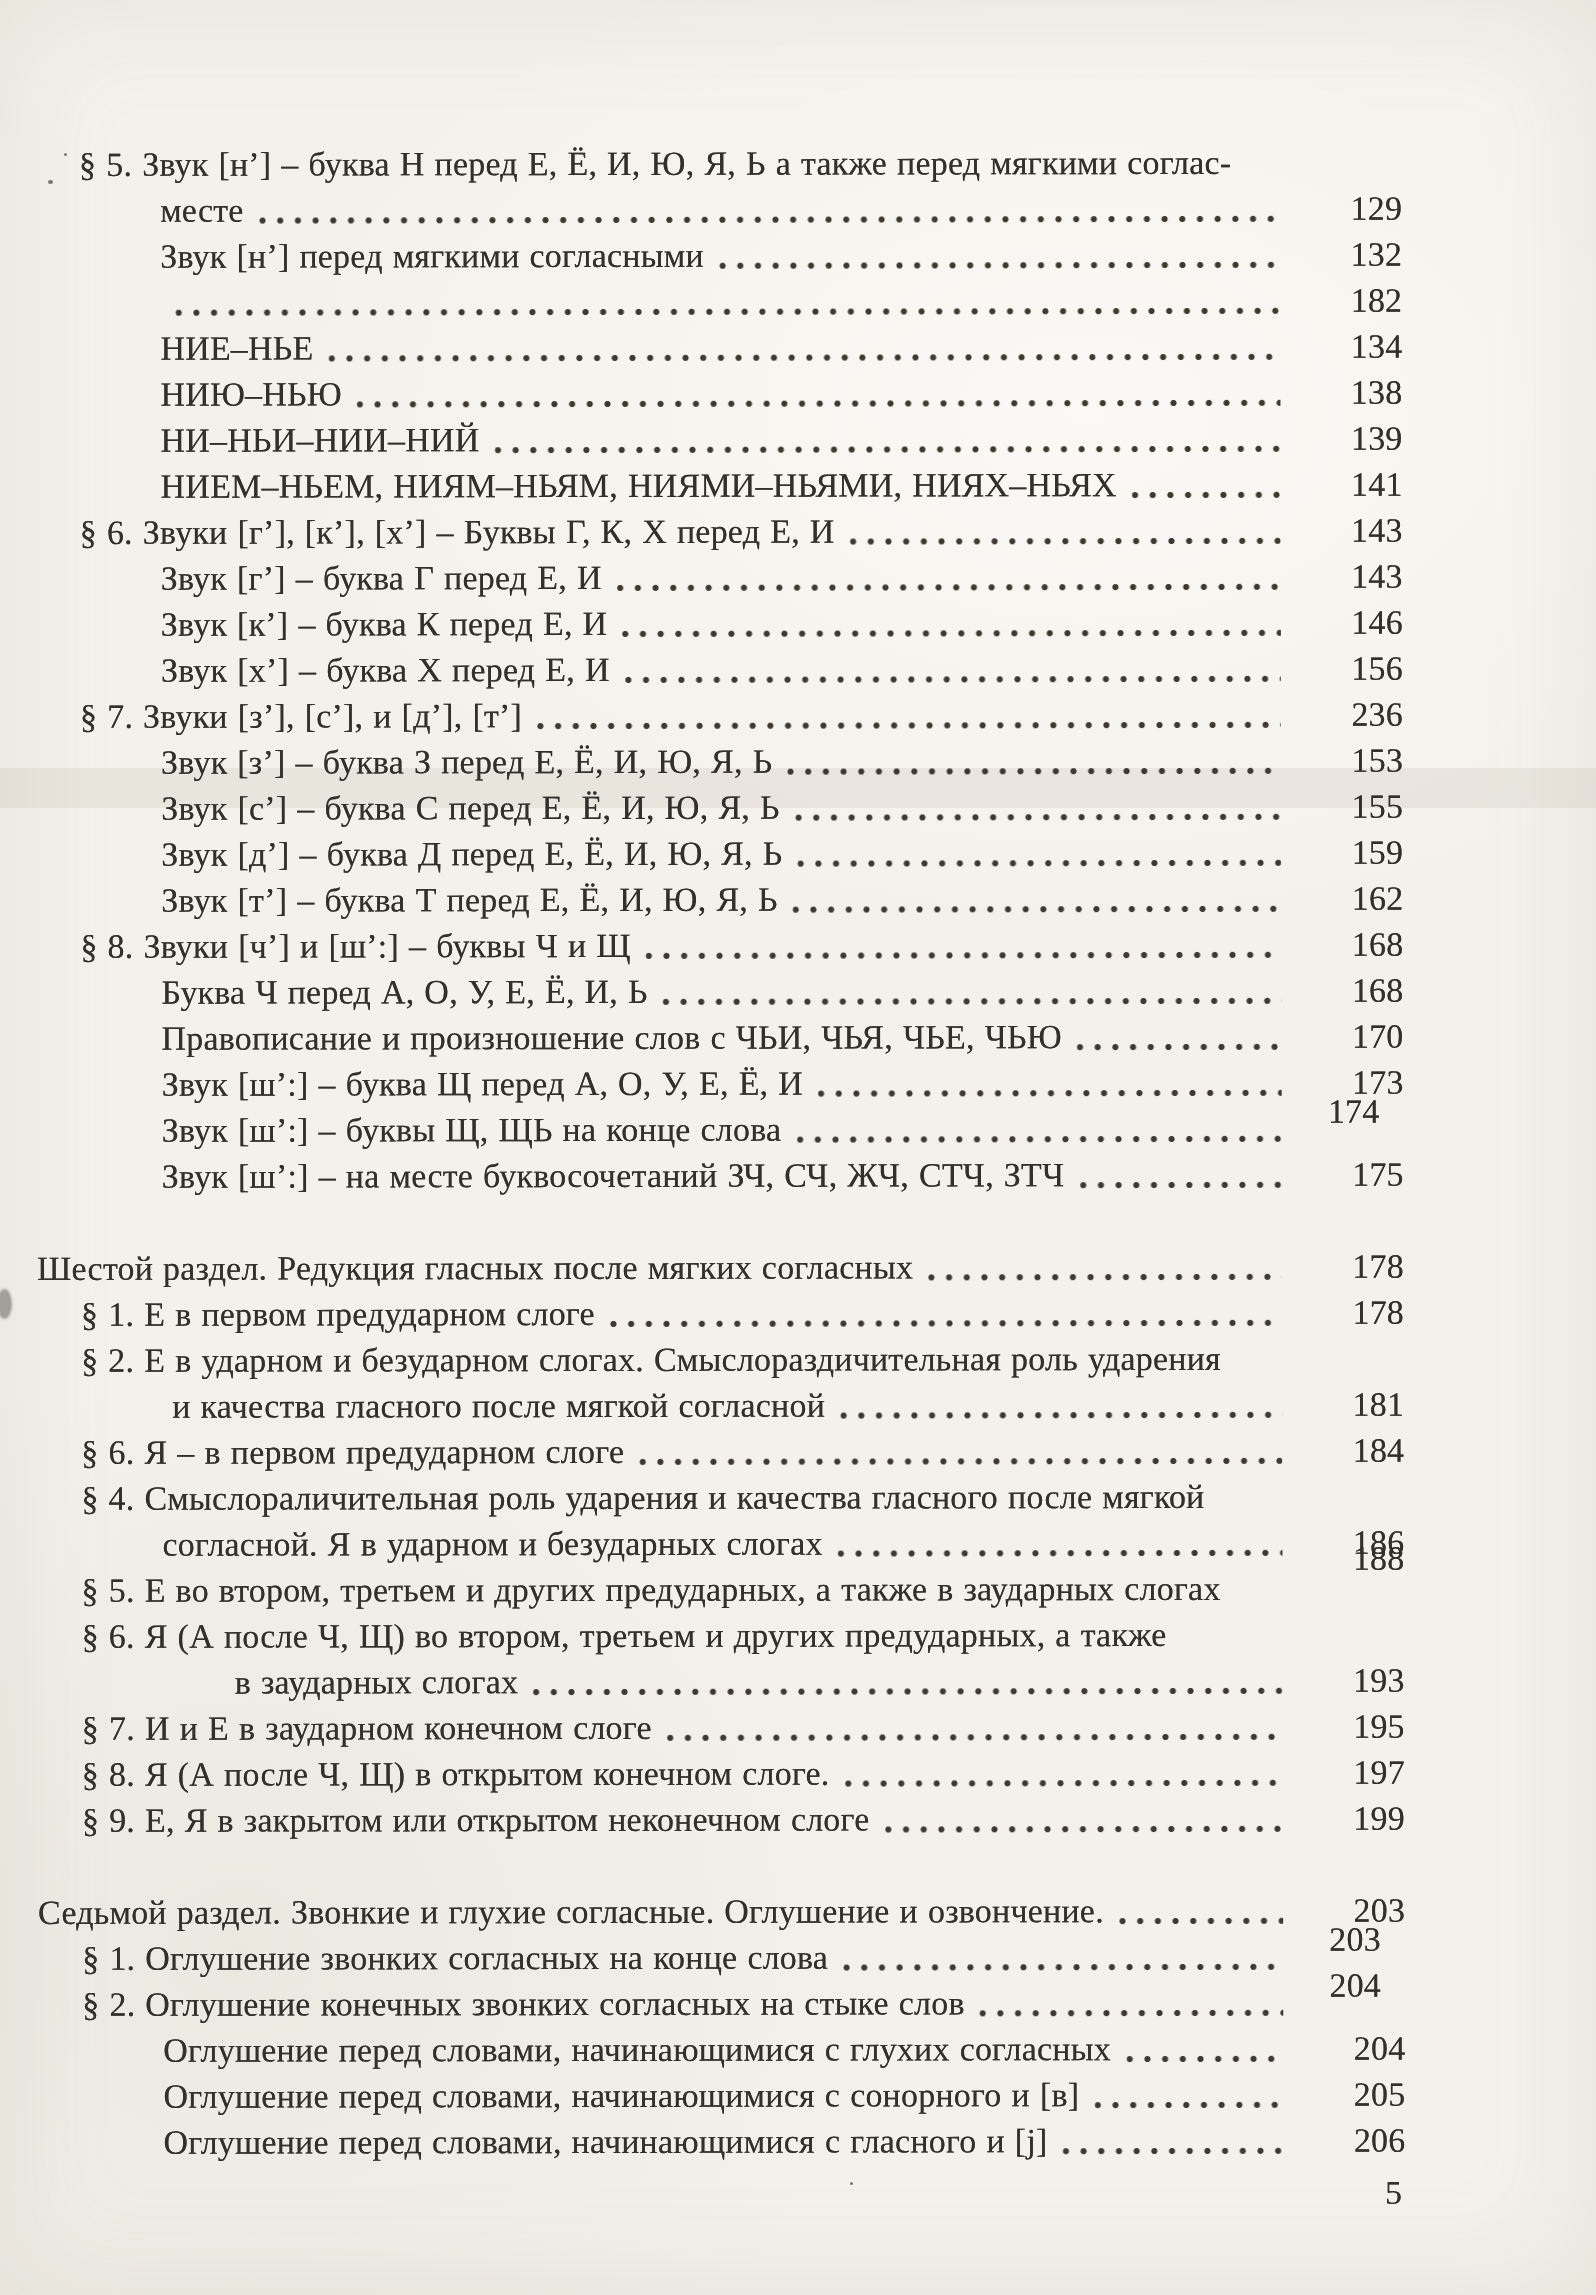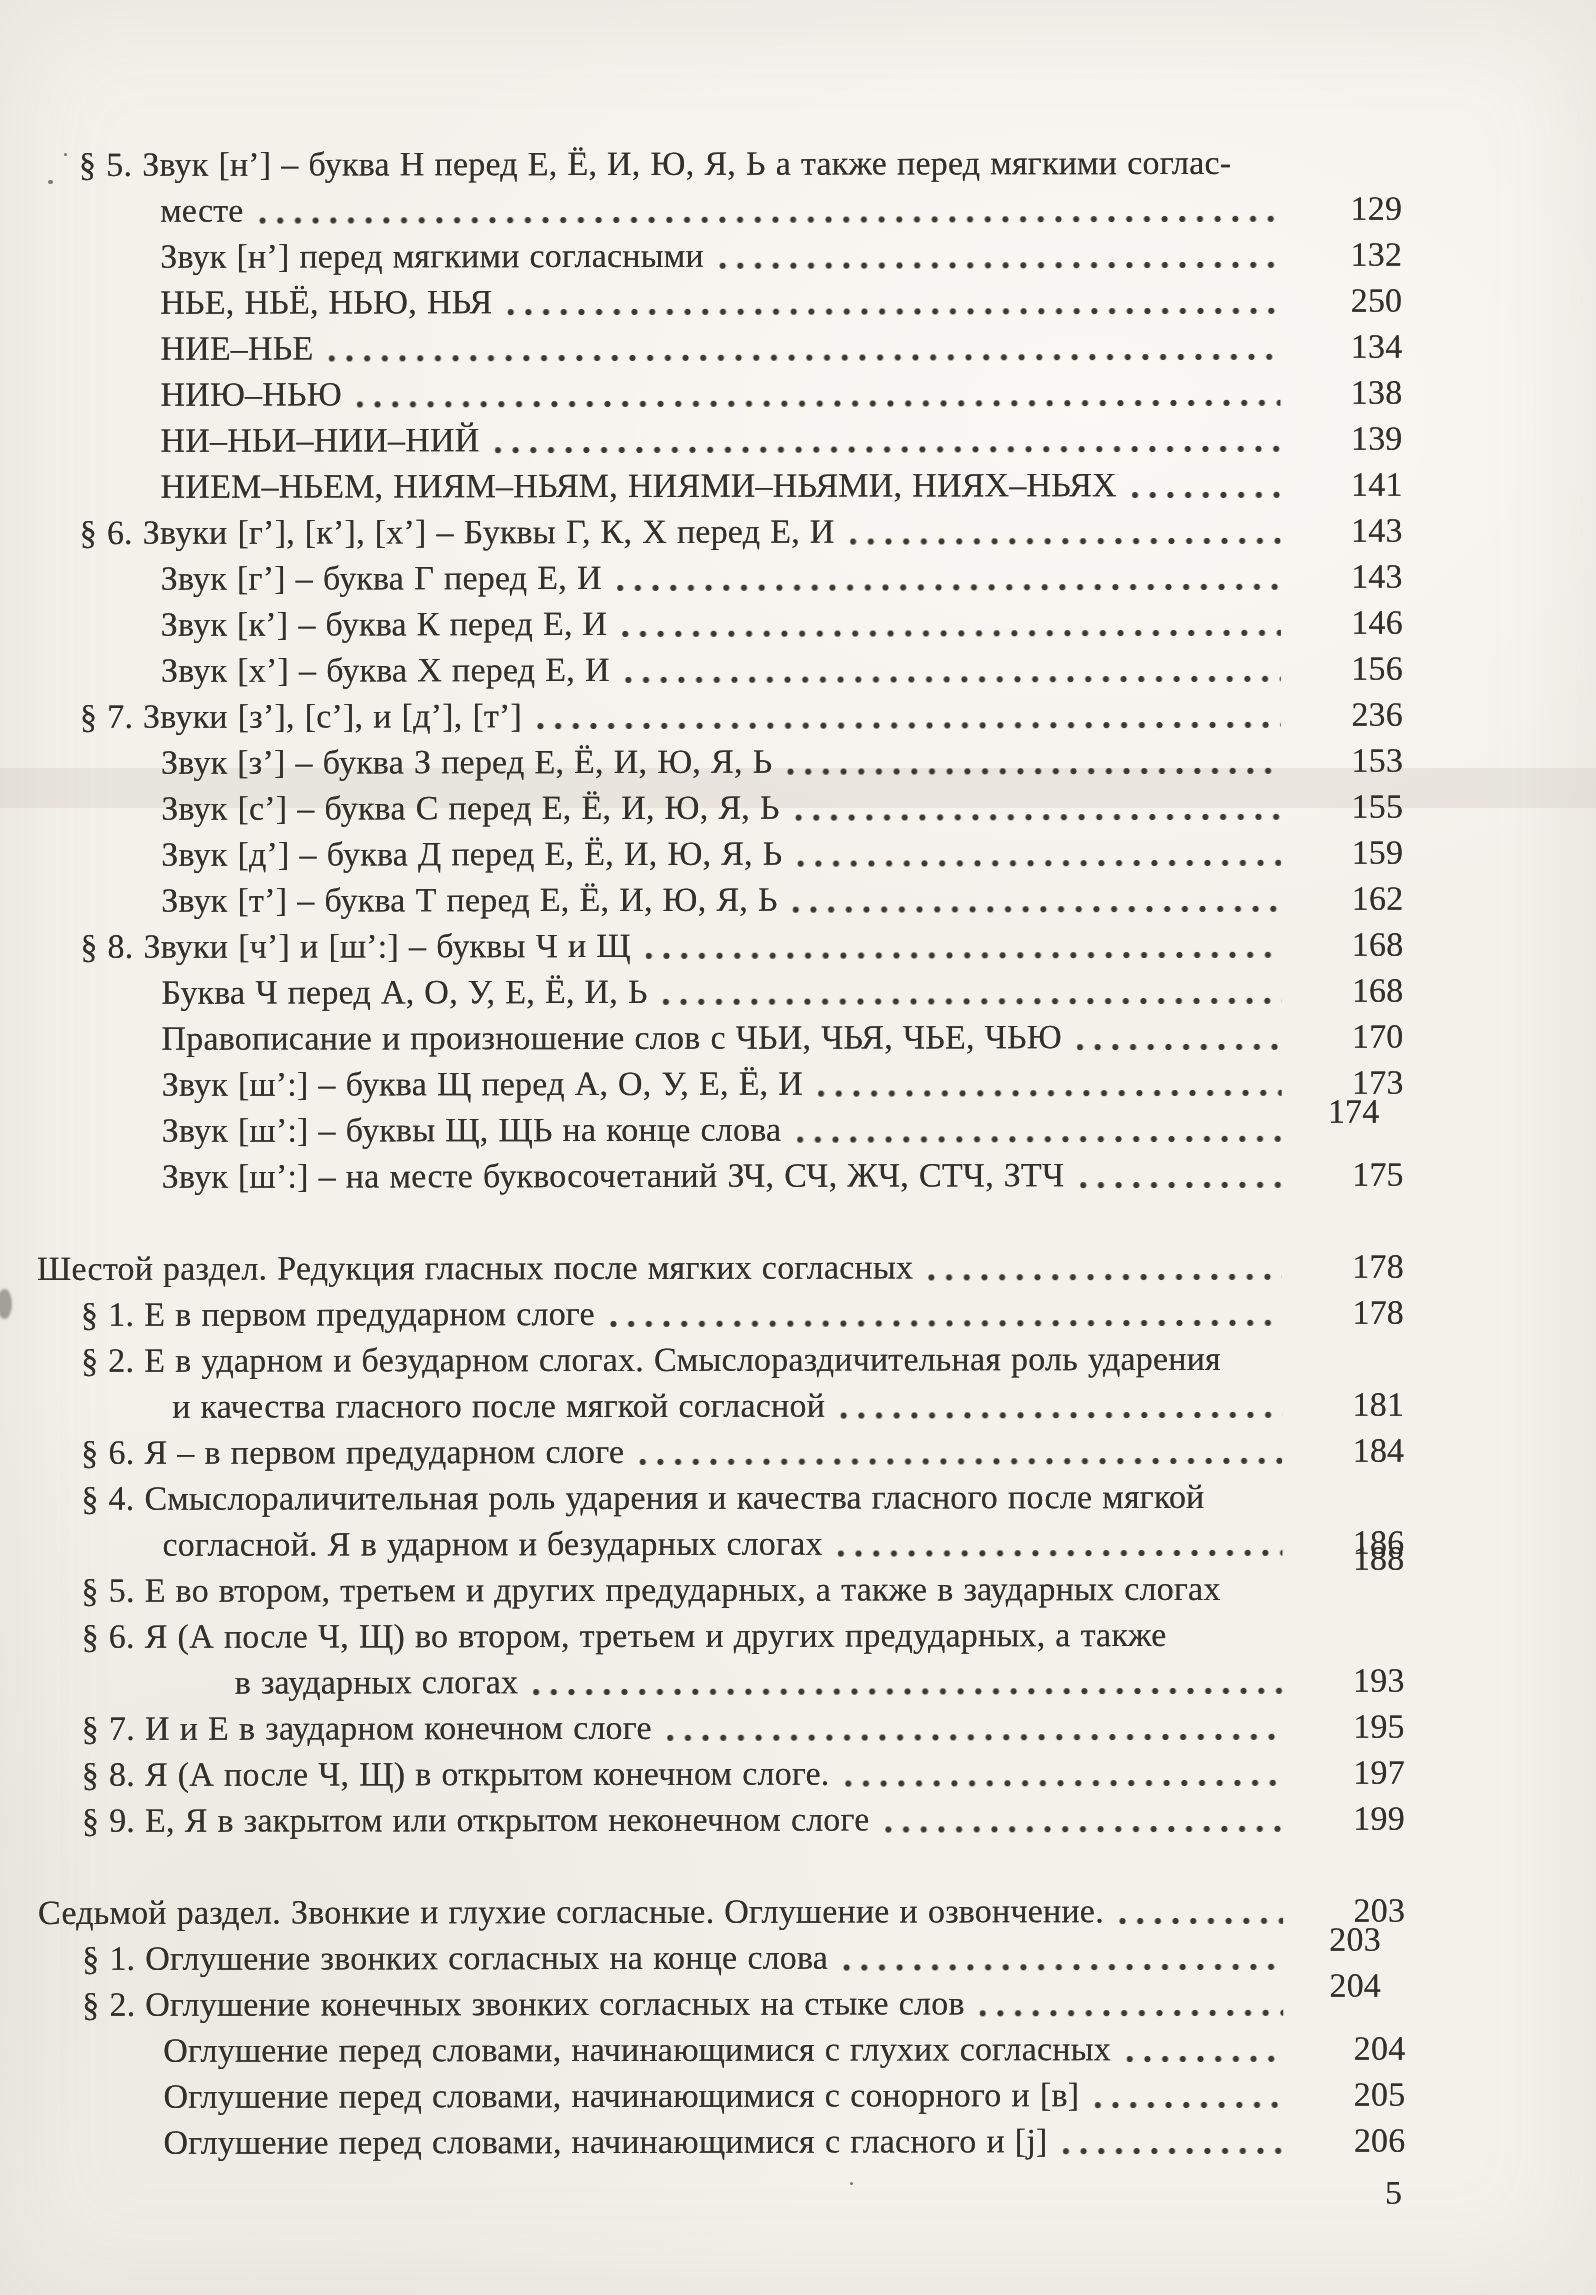--- a/index.html
+++ b/index.html
@@ -122,23 +122,22 @@
     <span class="t">месте</span>
     <span class="lead"></span>
     <span class="num">129</span>
   </div>
       <div class="row lv2">
     <span class="t">Звук [н’] перед мягкими согласными</span>
     <span class="lead"></span>
     <span class="num">132</span>
   </div>
       <div class="row lv2">
-    <span class="t">НЬЕ, НЬЁ, НЬЮ, НЬЯ</span>
-    <span class="lead"></span>
-    <span class="num">250</span>
+    <span class="lead"></span>
+    <span class="num">182</span>
   </div>
       <div class="row lv2">
     <span class="t">НИЕ–НЬЕ</span>
     <span class="lead"></span>
     <span class="num">134</span>
   </div>
       <div class="row lv2">
     <span class="t">НИЮ–НЬЮ</span>
     <span class="lead"></span>
     <span class="num">138</span>

